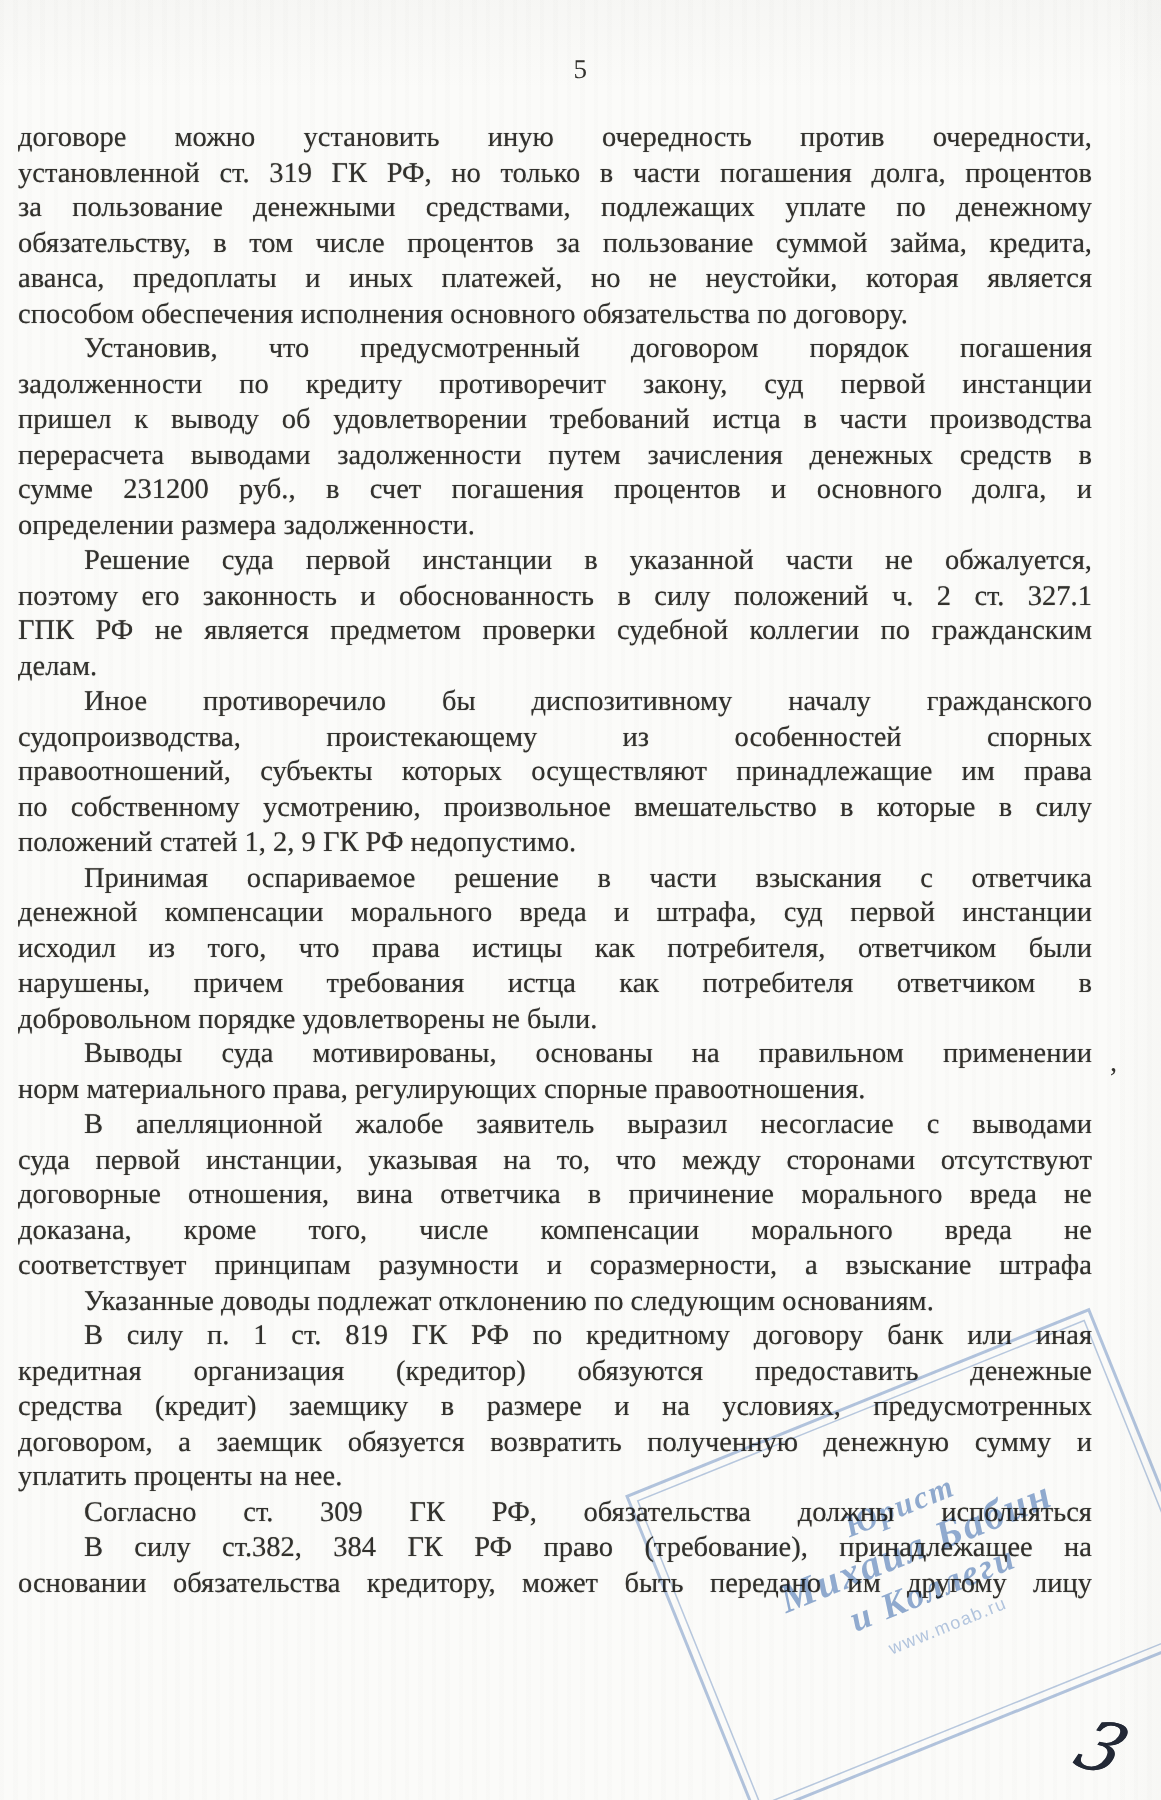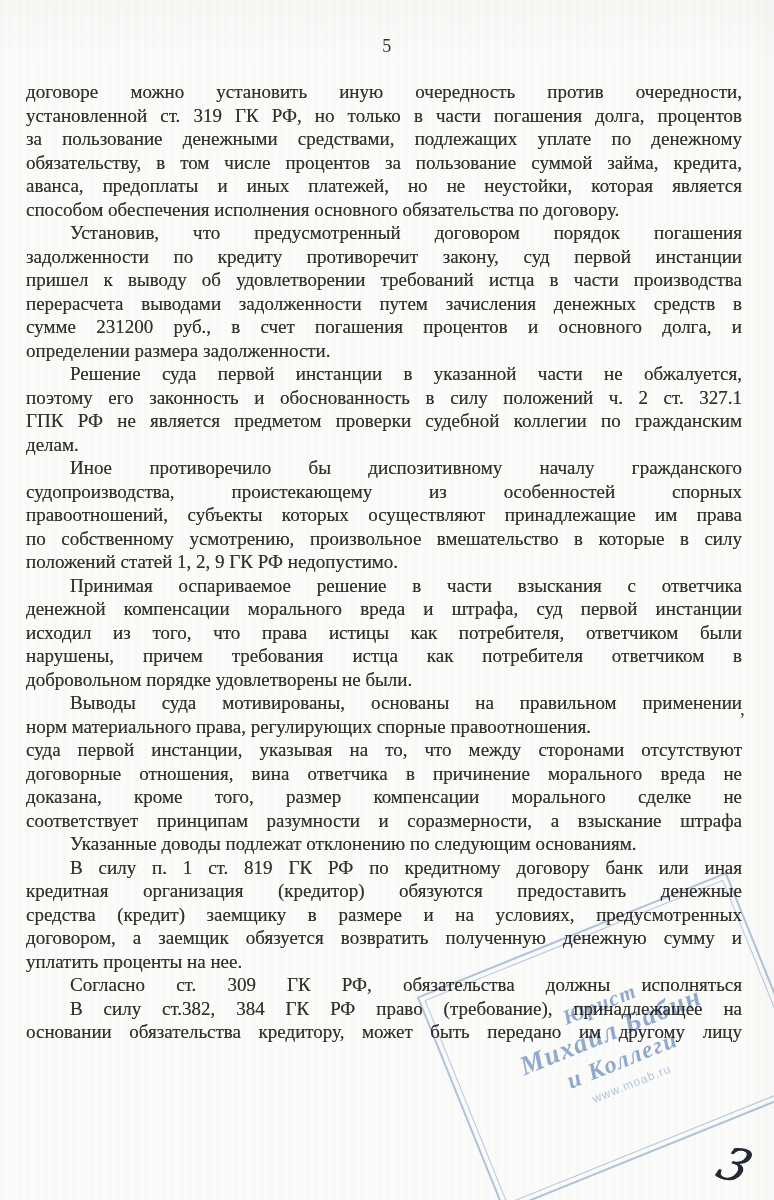--- a/index.html
+++ b/index.html
@@ -26,21 +26,21 @@
     top: 36px;
     left: 0;
     width: 100%;
     text-align: center;
     font-size: 18px;
     letter-spacing: 0.5px;
   }
   .body-text {
     position: absolute;
     top: 80px;
-    left: 26px;
+    left: 12px;
     width: 716px;
     font-size: 19px;
     line-height: 23.5px;
     text-shadow: 0 0 0.6px rgba(50,50,46,0.65);
   }
   .line {
     text-align: justify;
     text-align-last: justify;
     overflow: hidden;
     white-space: nowrap;
@@ -138,23 +138,24 @@
       <div class="line">правоотношений, субъекты которых осуществляют принадлежащие им права</div>
       <div class="line">по собственному усмотрению, произвольное вмешательство в которые в силу</div>
       <div class="line last">положений статей 1, 2, 9 ГК РФ недопустимо.</div>
       <div class="line indent">Принимая оспариваемое решение в части взыскания с ответчика</div>
       <div class="line">денежной компенсации морального вреда и штрафа, суд первой инстанции</div>
       <div class="line">исходил из того, что права истицы как потребителя, ответчиком были</div>
       <div class="line">нарушены, причем требования истца как потребителя ответчиком в</div>
       <div class="line last">добровольном порядке удовлетворены не были.</div>
       <div class="line indent">Выводы суда мотивированы, основаны на правильном применении</div>
       <div class="line last">норм материального права, регулирующих спорные правоотношения.</div>
+      <div class="line indent">В апелляционной жалобе заявитель выразил несогласие с выводами</div>
       <div class="line">суда первой инстанции, указывая на то, что между сторонами отсутствуют</div>
       <div class="line">договорные отношения, вина ответчика в причинение морального вреда не</div>
-      <div class="line">доказана, кроме того, размер компенсации морального сделке не</div>
+      <div class="line">доказана, кроме того, числе компенсации морального вреда не</div>
       <div class="line">соответствует принципам разумности и соразмерности, а взыскание штрафа</div>
       <div class="line last indent">Указанные доводы подлежат отклонению по следующим основаниям.</div>
       <div class="line indent">В силу п. 1 ст. 819 ГК РФ по кредитному договору банк или иная</div>
       <div class="line">кредитная организация (кредитор) обязуются предоставить денежные</div>
       <div class="line">средства (кредит) заемщику в размере и на условиях, предусмотренных</div>
       <div class="line">договором, а заемщик обязуется возвратить полученную денежную сумму и</div>
       <div class="line last">уплатить проценты на нее.</div>
       <div class="line indent">Согласно ст. 309 ГК РФ, обязательства должны исполняться</div>
       <div class="line indent">В силу ст.382, 384 ГК РФ право (требование), принадлежащее на</div>
       <div class="line">основании обязательства кредитору, может быть передано им другому лицу</div>

